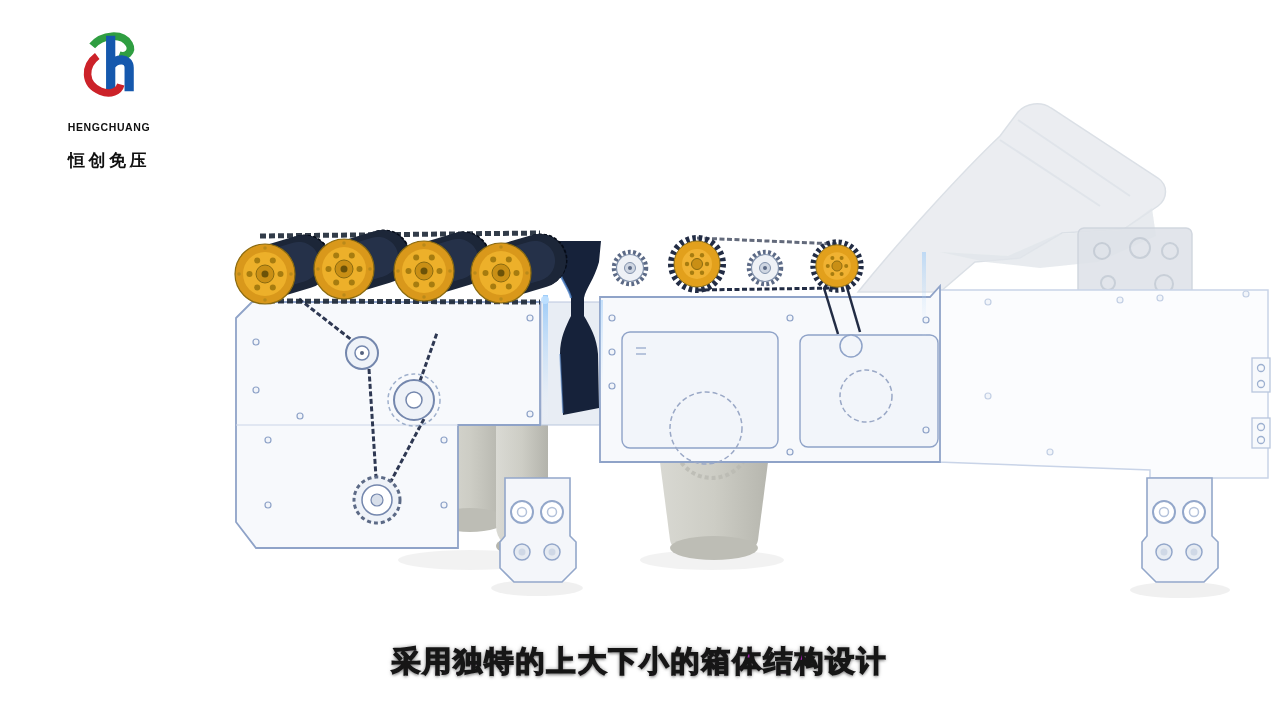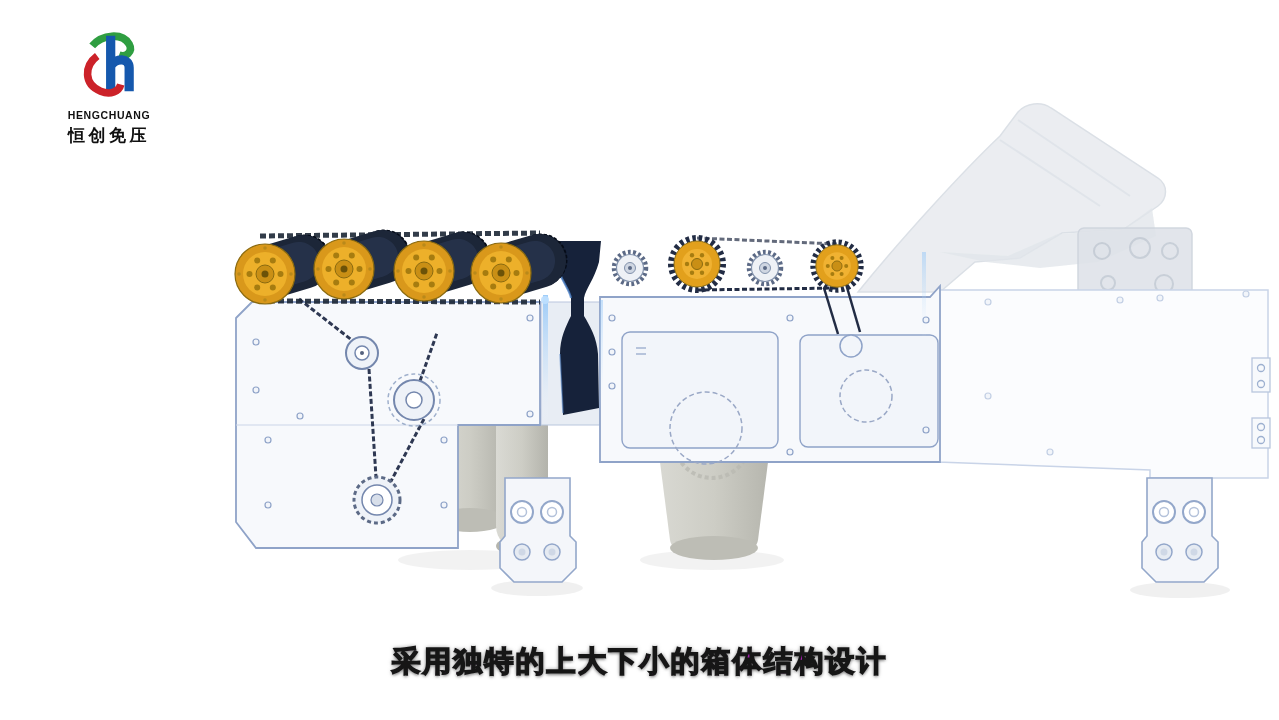--- a/index.html
+++ b/index.html
@@ -1,21 +1,21 @@
 <!DOCTYPE html>
 <html><head>
 <meta charset="utf-8">
 <style>
   html,body{margin:0;padding:0;width:1279px;height:720px;background:#ffffff;overflow:hidden;
     font-family:"Liberation Sans",sans-serif;position:relative;}
   .stage{position:absolute;left:0;top:0;width:1279px;height:720px;}
   .logo{position:absolute;left:44px;top:24px;width:130px;text-align:center;color:#101010;}
   .logo-mark{width:84px;height:84px;margin:0 auto;display:block;}
-  .logo-en{font-size:10.5px;font-weight:bold;letter-spacing:.6px;margin-top:1px;}
-  .logo-cn{font-size:17px;font-weight:bold;letter-spacing:3.5px;margin-top:3px;}
+  .logo-en{font-size:10.5px;font-weight:bold;letter-spacing:.6px;margin-top:13px;}
+  .logo-cn{font-size:17px;font-weight:bold;letter-spacing:3.5px;margin-top:16px;}
   .subtitle{position:absolute;left:0;right:0;top:642px;text-align:center;
     font-size:29px;font-weight:bold;letter-spacing:2px;color:#a21caf;
     -webkit-text-stroke:1.4px #161616;
     text-shadow:0 0 4px rgba(0,0,0,.55),0 2px 3px rgba(0,0,0,.35);}
 </style>
 </head>
 <body>
 
 <svg class="stage" viewBox="0 0 1279 720">
   <defs>

